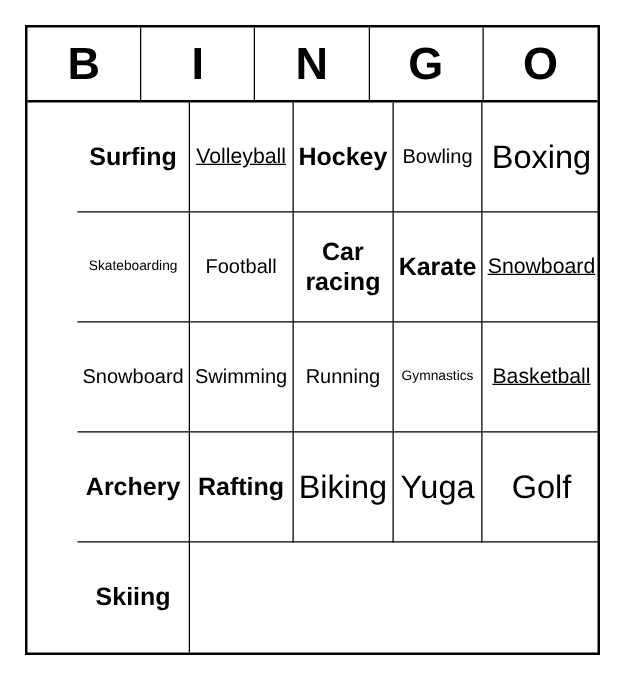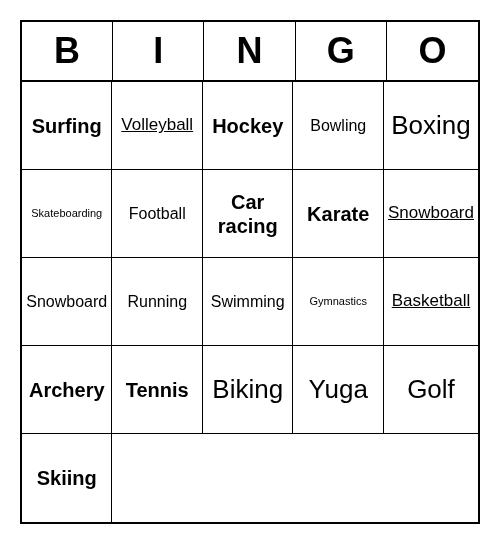--- a/index.html
+++ b/index.html
@@ -38,20 +38,21 @@
     }
 
     .bingo-header-cell:last-child {
       border-right: none;
     }
 
     .bingo-grid {
       display: grid;
       grid-template-columns: repeat(5, 1fr);
       grid-template-rows: repeat(5, 88px);
+      margin-left: 40px;
     }
 
     .bingo-cell {
       border-right: 1px solid #000;
       border-bottom: 1px solid #000;
       display: flex;
       align-items: center;
       justify-content: center;
       text-align: center;
       padding: 4px;
@@ -131,36 +132,36 @@
       <div class="bingo-cell">
         <span class="size-lg">Karate</span>
       </div>
       <div class="bingo-cell">
         <span class="size-sm">Snowboard</span>
       </div>
       <div class="bingo-cell">
         <span class="size-md">Snowboard</span>
       </div>
       <div class="bingo-cell">
-        <span class="size-md">Running</span>
+        <span class="size-md">Swimming</span>
       </div>
       <div class="bingo-cell">
-        <span class="size-md">Swimming</span>
+        <span class="size-md">Running</span>
       </div>
       <div class="bingo-cell">
         <span class="size-xs">Gymnastics</span>
       </div>
       <div class="bingo-cell">
         <span class="size-sm">Basketball</span>
       </div>
       <div class="bingo-cell">
         <span class="size-lg">Archery</span>
       </div>
       <div class="bingo-cell">
-        <span class="size-lg">Tennis</span>
+        <span class="size-lg">Rafting</span>
       </div>
       <div class="bingo-cell">
         <span class="size-xl">Biking</span>
       </div>
       <div class="bingo-cell">
         <span class="size-xl">Yuga</span>
       </div>
       <div class="bingo-cell">
         <span class="size-xl">Golf</span>
       </div>

